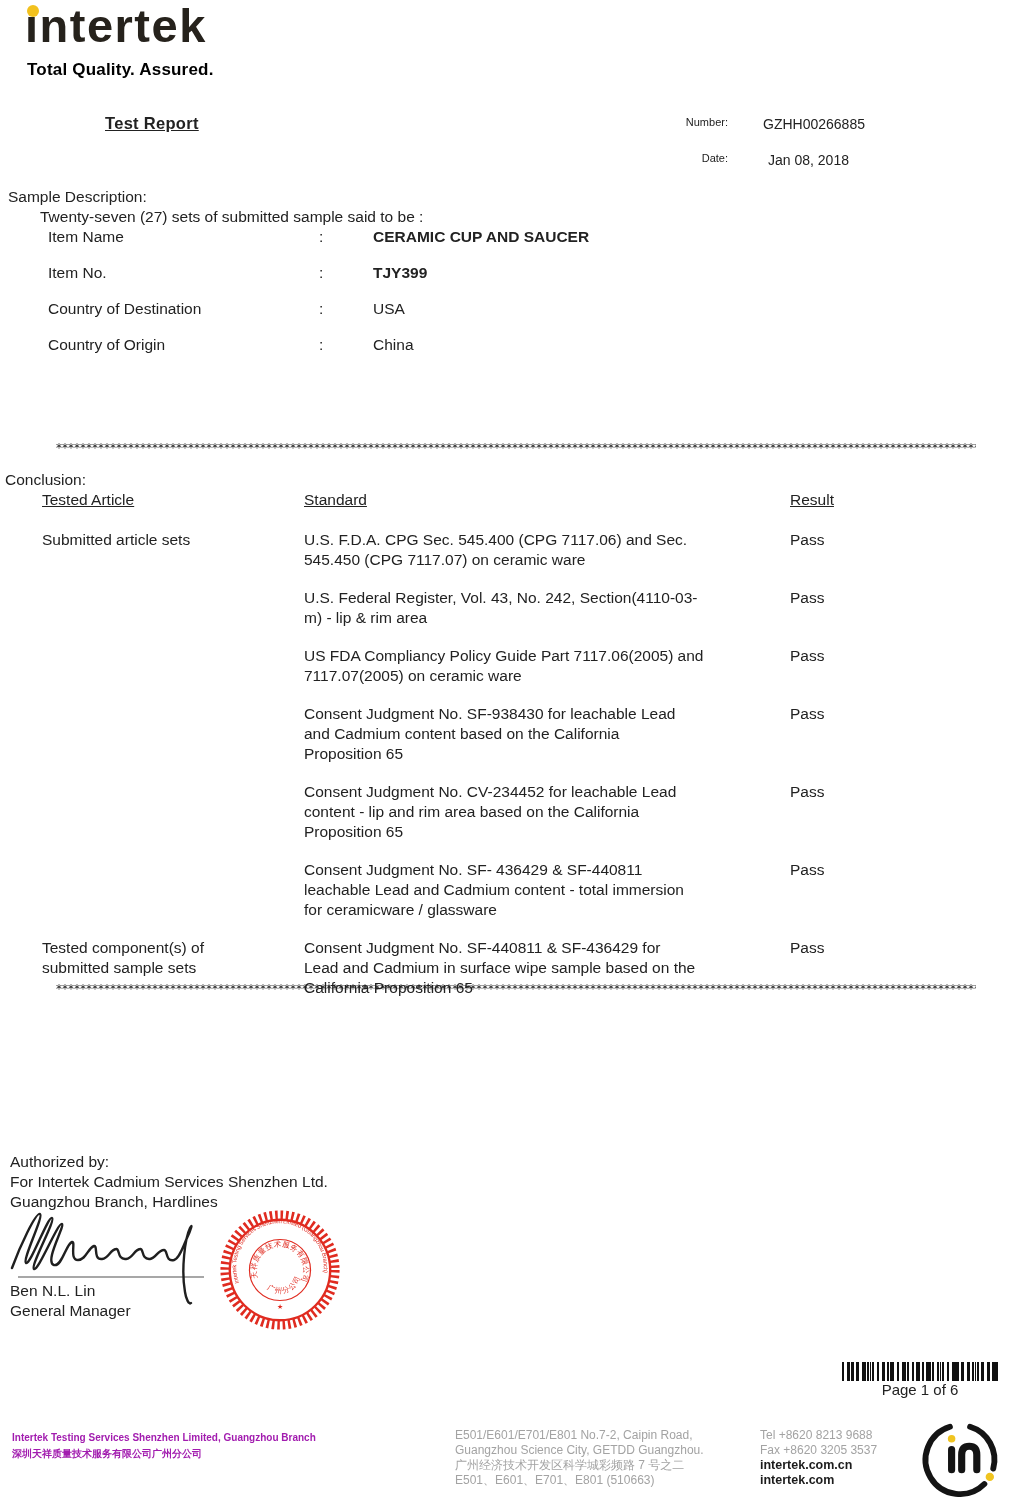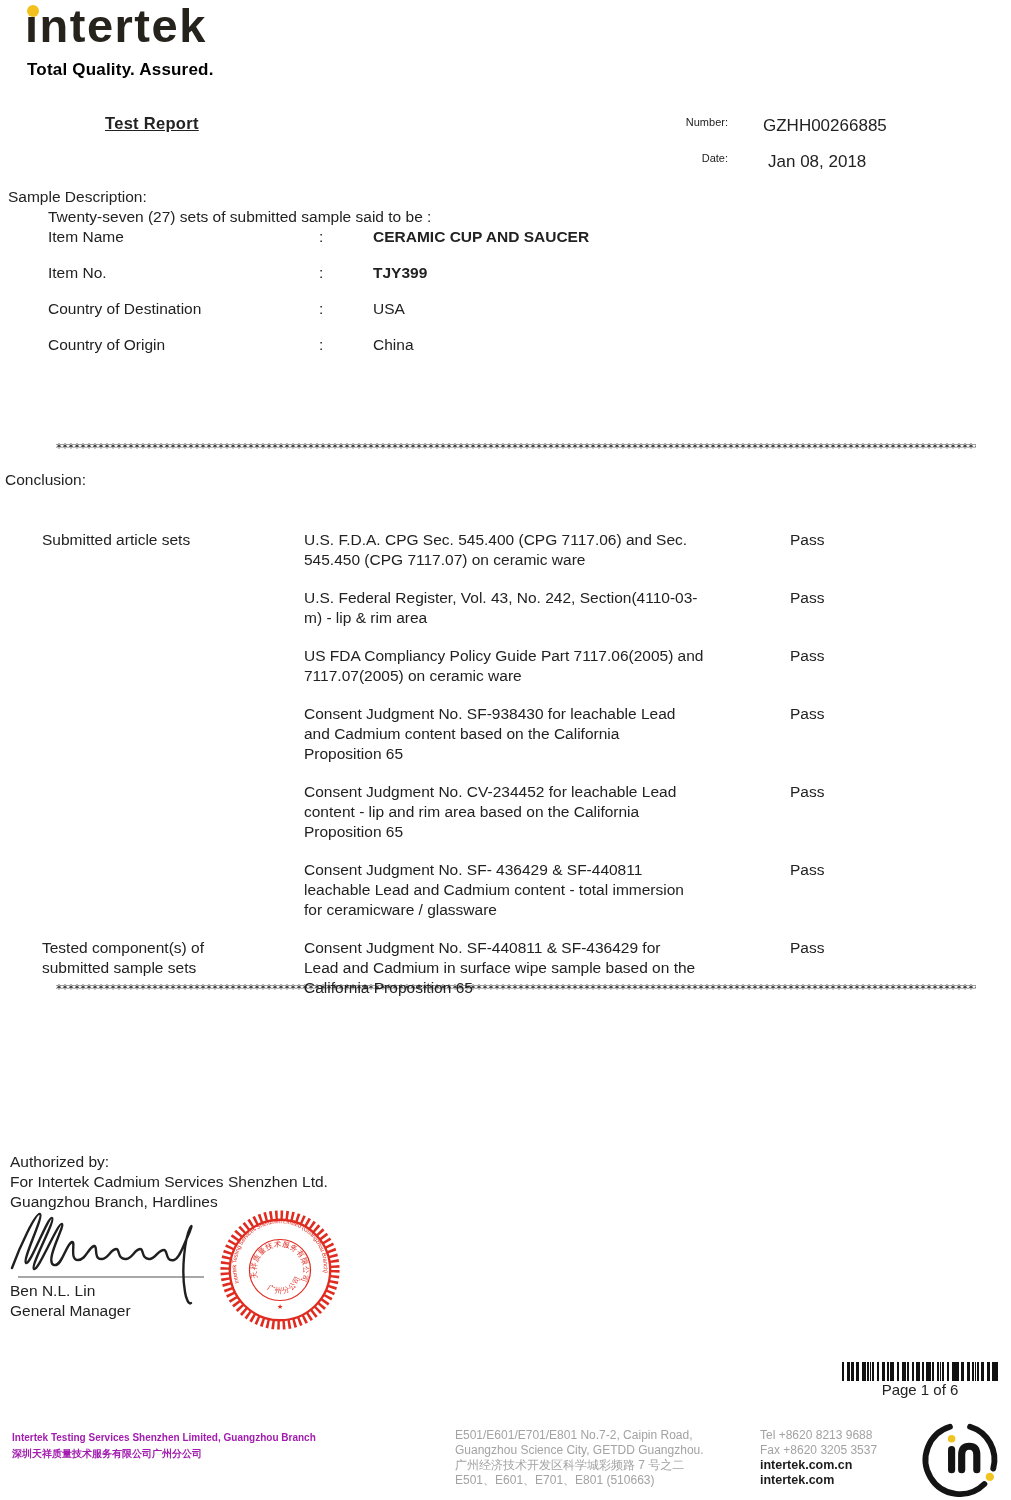--- a/index.html
+++ b/index.html
@@ -8,21 +8,21 @@
     font-family:"Liberation Sans","DejaVu Sans",sans-serif;color:#222;padding-left:40px;
   }
   .abs{position:absolute;}
   
   .wordmark{font-weight:bold;font-size:47px;letter-spacing:1.5px;color:#26221c;line-height:1;}
   .logo-dot{position:absolute;left:2px;top:3px;width:12px;height:12px;border-radius:50%;background:#f2c11e;}
   .tagline{font-weight:bold;font-size:17px;color:#000000;letter-spacing:0.2px;}
   
   .report-title{font-size:16.5px;font-weight:bold;text-decoration:underline;letter-spacing:0.3px;}
   .hdr-label{font-size:11px;text-align:right;width:128px;}
-  .hdr-value{font-size:17px;}
+  .hdr-value{font-size:14px;}
   
   .t{font-size:15.5px;line-height:20px;}
   .bold{font-weight:bold;}
   .underl{text-decoration:underline;}
   .prewrap{white-space:pre-line;}
   
   .sample-grid{display:grid;grid-template-columns:255px 38px auto;}
   .sample-grid > div{font-size:15.5px;line-height:20px;}
   
   .stars{font-size:12px;letter-spacing:0px;white-space:nowrap;overflow:hidden;width:920px;height:15px;color:#1c1c1c;font-family:"DejaVu Sans",sans-serif;}
@@ -54,39 +54,44 @@
   </div>
   <div class="abs tagline" style="left:27px;top:60px;">Total Quality. Assured.</div>
 
   <div class="abs report-title" style="left:105px;top:114px;">Test Report</div>
   <div class="abs hdr-label" style="left:600px;top:116px;">Number:</div>
   <div class="abs hdr-value" style="left:763px;top:116px;">GZHH00266885</div>
   <div class="abs hdr-label" style="left:600px;top:152px;">Date:</div>
   <div class="abs hdr-value" style="left:768px;top:152px;">Jan 08, 2018</div>
 
   <div class="abs t" style="left:8px;top:187px;">Sample Description:</div>
-  <div class="abs t" style="left:48px;top:207px;">Twenty-seven (27) sets of submitted sample said to be :</div>
+  <div class="abs t" style="left:40px;top:207px;">Twenty-seven (27) sets of submitted sample said to be :</div>
   <div class="abs sample-grid" style="left:48px;top:227px;width:700px;gap:16px;">
     <div>Item Name</div>
     <div>:</div>
     <div class="bold">CERAMIC CUP AND SAUCER</div>
     <div>Item No.</div>
     <div>:</div>
     <div class="bold">TJY399</div>
     <div>Country of Destination</div>
     <div>:</div>
     <div>USA</div>
     <div>Country of Origin</div>
     <div>:</div>
     <div>China</div>
   </div>
 
   <div class="abs stars" style="left:56px;top:441px;">************************************************************************************************************************************************************************************************************************************************</div>
 
   <div class="abs t" style="left:5px;top:470px;">Conclusion:</div>
+  <div class="abs conc-row" style="left:42px;top:490px;width:930px;margin-bottom:0;">
+    <div class="underl">Tested Article</div>
+    <div class="underl">Standard</div>
+    <div class="underl">Result</div>
+  </div>
   <div class="abs" style="left:42px;top:511px;width:930px;margin-top:19px;">
     <div class="conc-row">
       <div class="prewrap">Submitted article sets</div>
       <div class="prewrap">U.S. F.D.A. CPG Sec. 545.400 (CPG 7117.06) and Sec.
 545.450 (CPG 7117.07) on ceramic ware</div>
       <div>Pass</div>
     </div>
     <div class="conc-row">
       <div class="prewrap"></div>
       <div class="prewrap">U.S. Federal Register, Vol. 43, No. 242, Section(4110-03-

